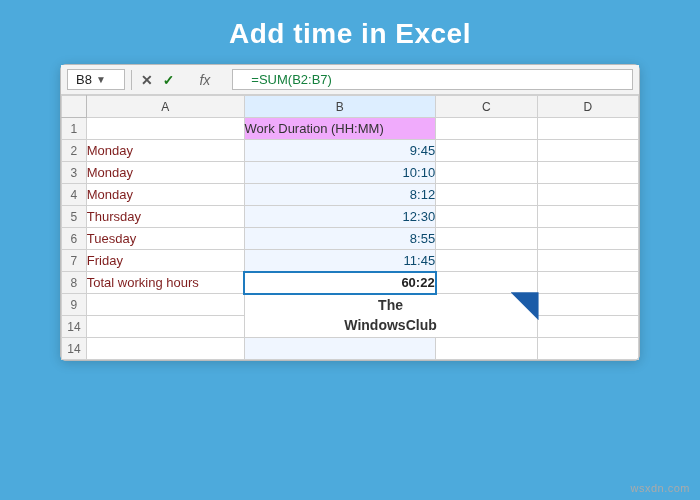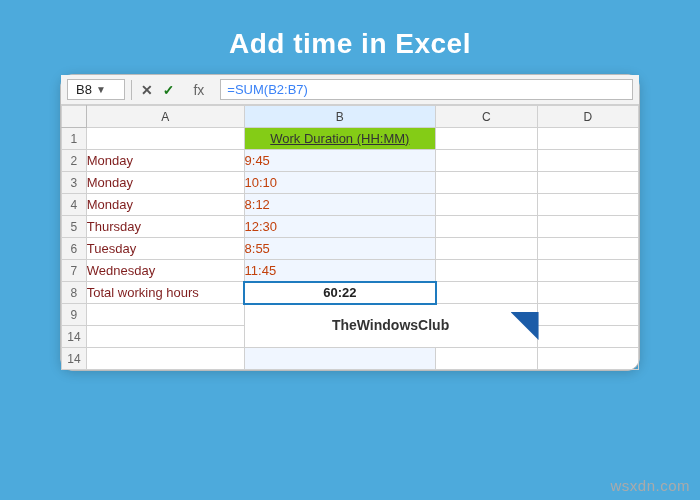--- a/index.html
+++ b/index.html
@@ -13,28 +13,28 @@
       display: flex;
       flex-direction: column;
       align-items: center;
       justify-content: flex-start;
     }
 
     .page-title {
       color: #fff;
       font-size: 28px;
       font-weight: 700;
-      margin: 28px 0 14px 0;
+      margin: 18px 0 14px 0;
       letter-spacing: 0.5px;
     }
 
     .excel-window {
       background: #fff;
       border: 1px solid #bbb;
-      border-radius: 13px;
+      border-radius: 6px;
       width: 580px;
       box-shadow: 0 2px 12px rgba(0,0,0,0.18);
     }
 
     
     .formula-bar {
       display: flex;
       align-items: center;
       background: #f3f3f3;
       border-bottom: 1px solid #d0d0d0;
@@ -70,32 +70,33 @@
     .formula-btn {
       font-size: 14px;
       color: #555;
       cursor: pointer;
       padding: 0 3px;
       font-weight: bold;
     }
 
     .fx-label {
       color: #666;
+      font-style: italic;
       font-size: 14px;
-      margin: 0 12px;
+      margin: 0 18px;
     }
 
     .formula-input {
       flex: 1;
       border: none;
       background: #fff;
       border: 1px solid #bbb;
-      padding: 2px 6px;
+      padding: 2px 18px;
       font-size: 13px;
-      color: #3b82f6;
+      color: #15803d;
     }
 
     
     .spreadsheet {
       width: 100%;
       border-collapse: collapse;
       font-size: 13px;
     }
 
     .spreadsheet th, .spreadsheet td {
@@ -134,61 +135,59 @@
     .col-b { width: 170px; background: #f0f6ff; }
     .col-c { width: 90px; }
     .col-d { width: 90px; }
 
     .cell-a {
       padding-left: 6px;
       color: #7f1d1d;
     }
 
     .cell-b {
-      text-align: left;
+      text-align: right;
       padding-right: 8px;
-      color: #c2410c;
+      color: #0c4a6e;
       background: #f0f6ff;
     }
 
     .cell-b-active {
       background: #fff;
       border: 2px solid #1e7bbf !important;
-      text-align: center;
+      text-align: right;
       padding-right: 8px;
       color: #222;
       font-weight: 600;
     }
 
     .cell-header-b {
-      text-align: center;
       padding: 2px 4px;
       color: #333;
-      background: #84cc16;
-      text-decoration: underline;
+      background: #f0abfc;
     }
 
     
     .spreadsheet .row-header-corner {
       background: #f3f3f3;
       border-right: 1px solid #bbb;
       border-bottom: 1px solid #bbb;
       width: 22px;
     }
 
     .watermark-cell {
       text-align: center;
       vertical-align: middle;
       background: #fff;
       padding: 4px;
     }
 
     .watermark-inner {
       display: flex;
-      flex-direction: row;
+      flex-direction: column;
       align-items: center;
       justify-content: center;
       font-size: 14px;
       font-weight: 700;
       color: #333;
       line-height: 1.4;
       position: relative;
     }
 
     .watermark-logo {
@@ -198,21 +197,21 @@
       position: absolute;
       right: -2px;
       top: -4px;
       clip-path: polygon(0 0, 100% 0, 100% 100%);
     }
 
     .wsxdn {
       position: absolute;
       bottom: 6px;
       right: 10px;
-      font-size: 15px;
+      font-size: 11px;
       color: #aaa;
       letter-spacing: 0.5px;
       margin-top: 44px;
     }
   </style>
 </head>
 <body>
 
 <h1 class="page-title">Add time in Excel</h1>
 
@@ -285,21 +284,21 @@
       <tr>
         <td class="row-num">6</td>
         <td class="cell-a">Tuesday</td>
         <td class="cell-b">8:55</td>
         <td></td>
         <td></td>
       </tr>
 
       <tr>
         <td class="row-num">7</td>
-        <td class="cell-a">Wednesday</td>
+        <td class="cell-a">Friday</td>
         <td class="cell-b">11:45</td>
         <td></td>
         <td></td>
       </tr>
 
       <tr>
         <td class="row-num">8</td>
         <td class="cell-a">Total working hours</td>
         <td class="cell-b-active">60:22</td>
         <td></td>

